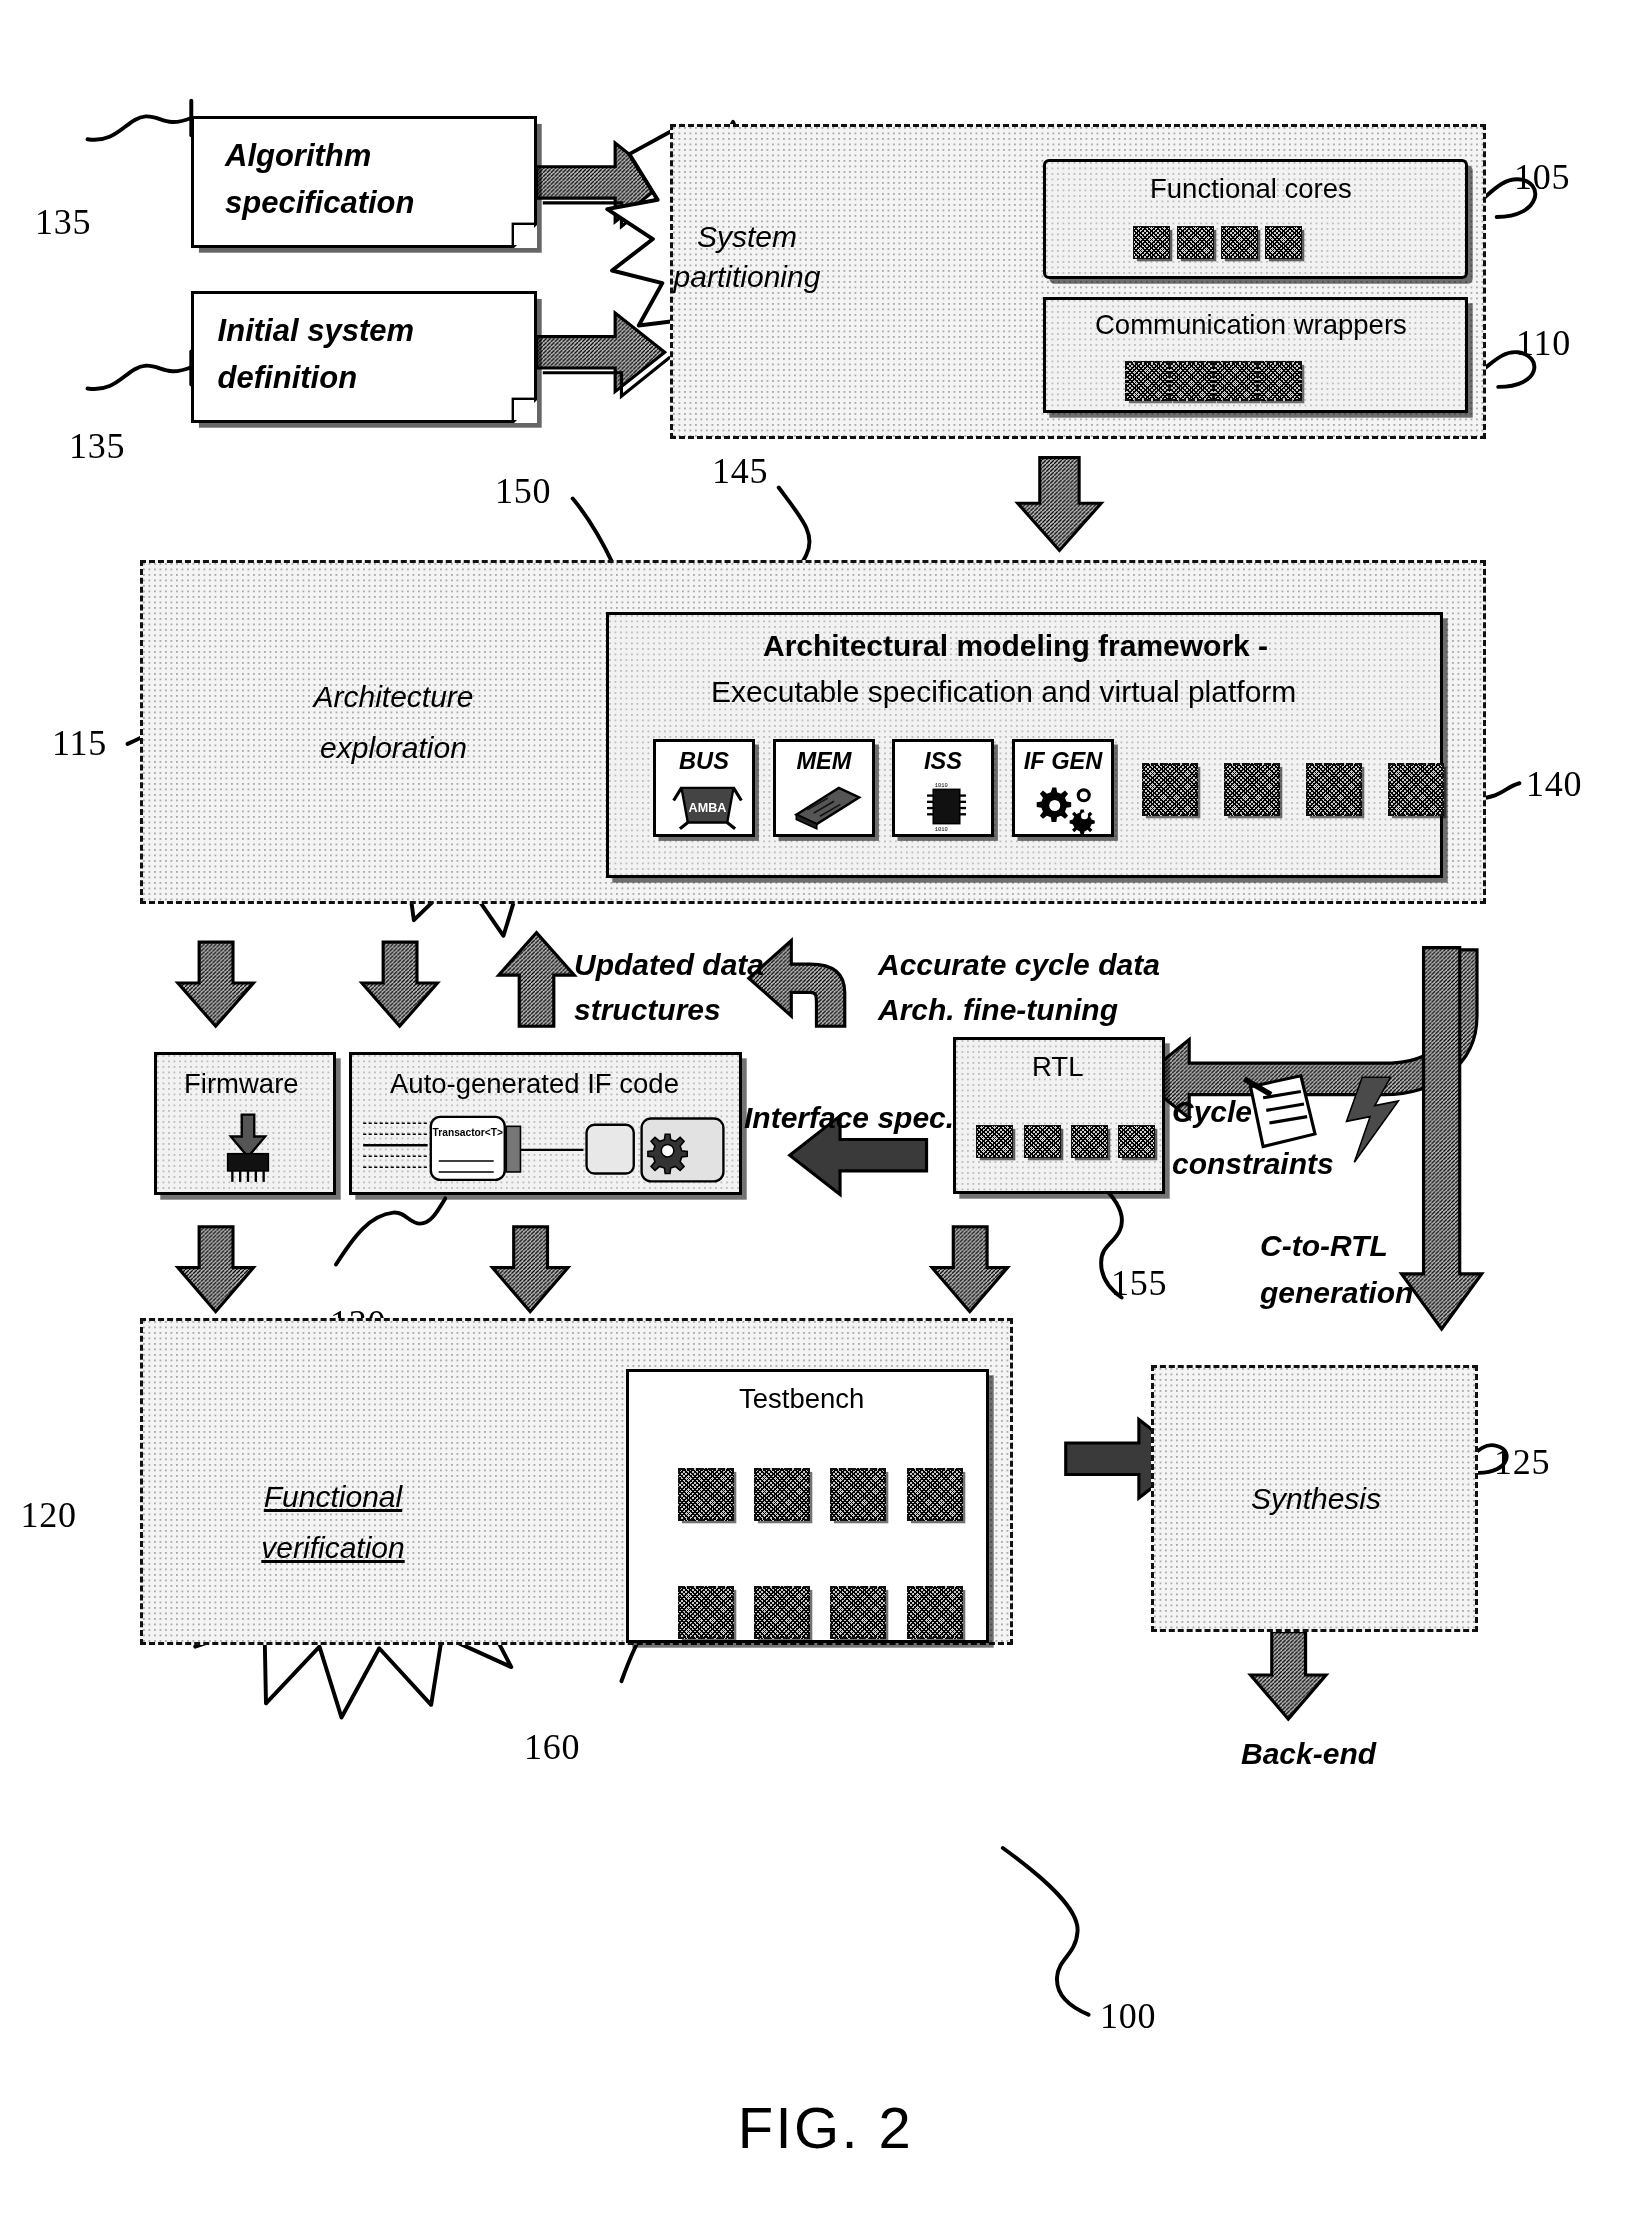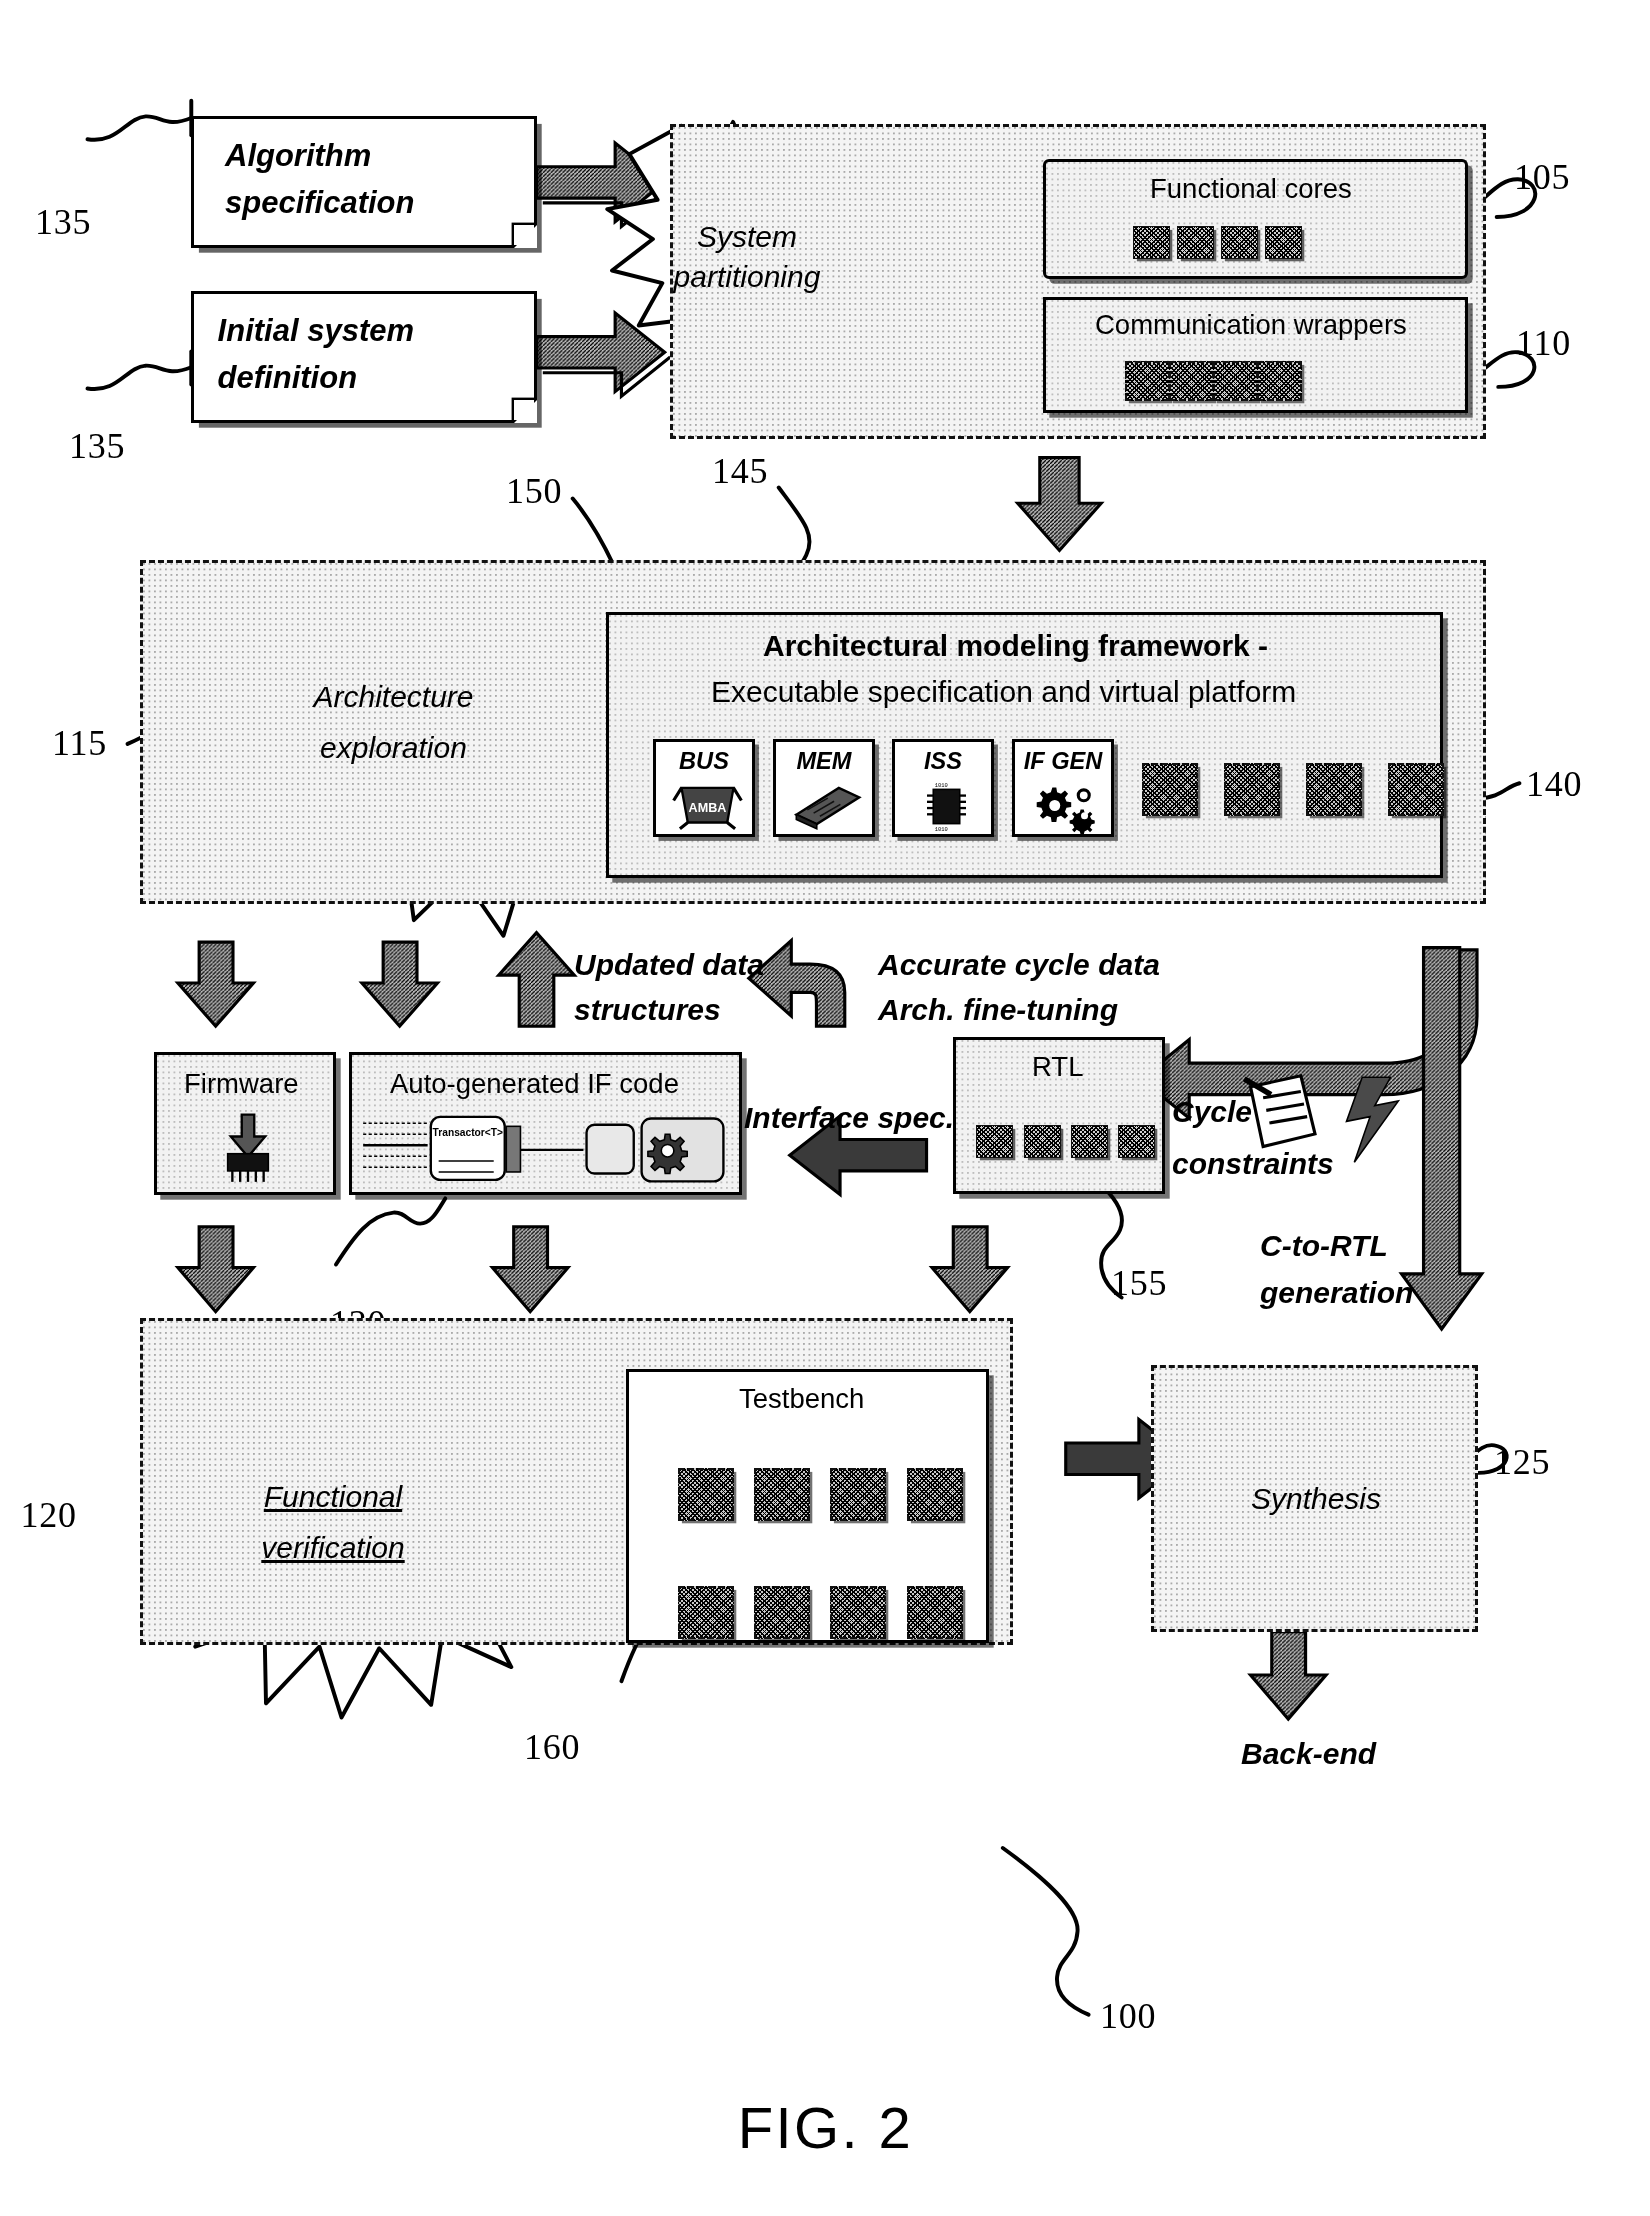--- a/index.html
+++ b/index.html
@@ -409,21 +409,21 @@
         </g>
       </svg>
     </div>
 
     <div class="wrap-blk" style="left:533px;top:148px;width:52px;height:49px;"></div>
     <div class="wrap-blk" style="left:615px;top:148px;width:52px;height:49px;"></div>
     <div class="wrap-blk" style="left:697px;top:148px;width:52px;height:49px;"></div>
     <div class="wrap-blk" style="left:779px;top:148px;width:52px;height:49px;"></div>
   </div>
 
-  <div class="ref-num" style="left:506px;top:470px;">150</div>
+  <div class="ref-num" style="left:495px;top:470px;">150</div>
   <div class="ref-num" style="left:1526px;top:763px;">140</div>
 
   <div class="italic-lbl" style="left:574px;top:948px;font-size:30px;">Updated data</div>
   <div class="italic-lbl" style="left:574px;top:993px;font-size:30px;">structures</div>
 
   <div class="italic-lbl" style="left:878px;top:948px;font-size:30px;">Accurate cycle data</div>
   <div class="italic-lbl" style="left:878px;top:993px;font-size:30px;">Arch. fine-tuning</div>
 
   <div class="italic-lbl" style="left:744px;top:1101px;font-size:30px;">Interface spec.</div>
 

